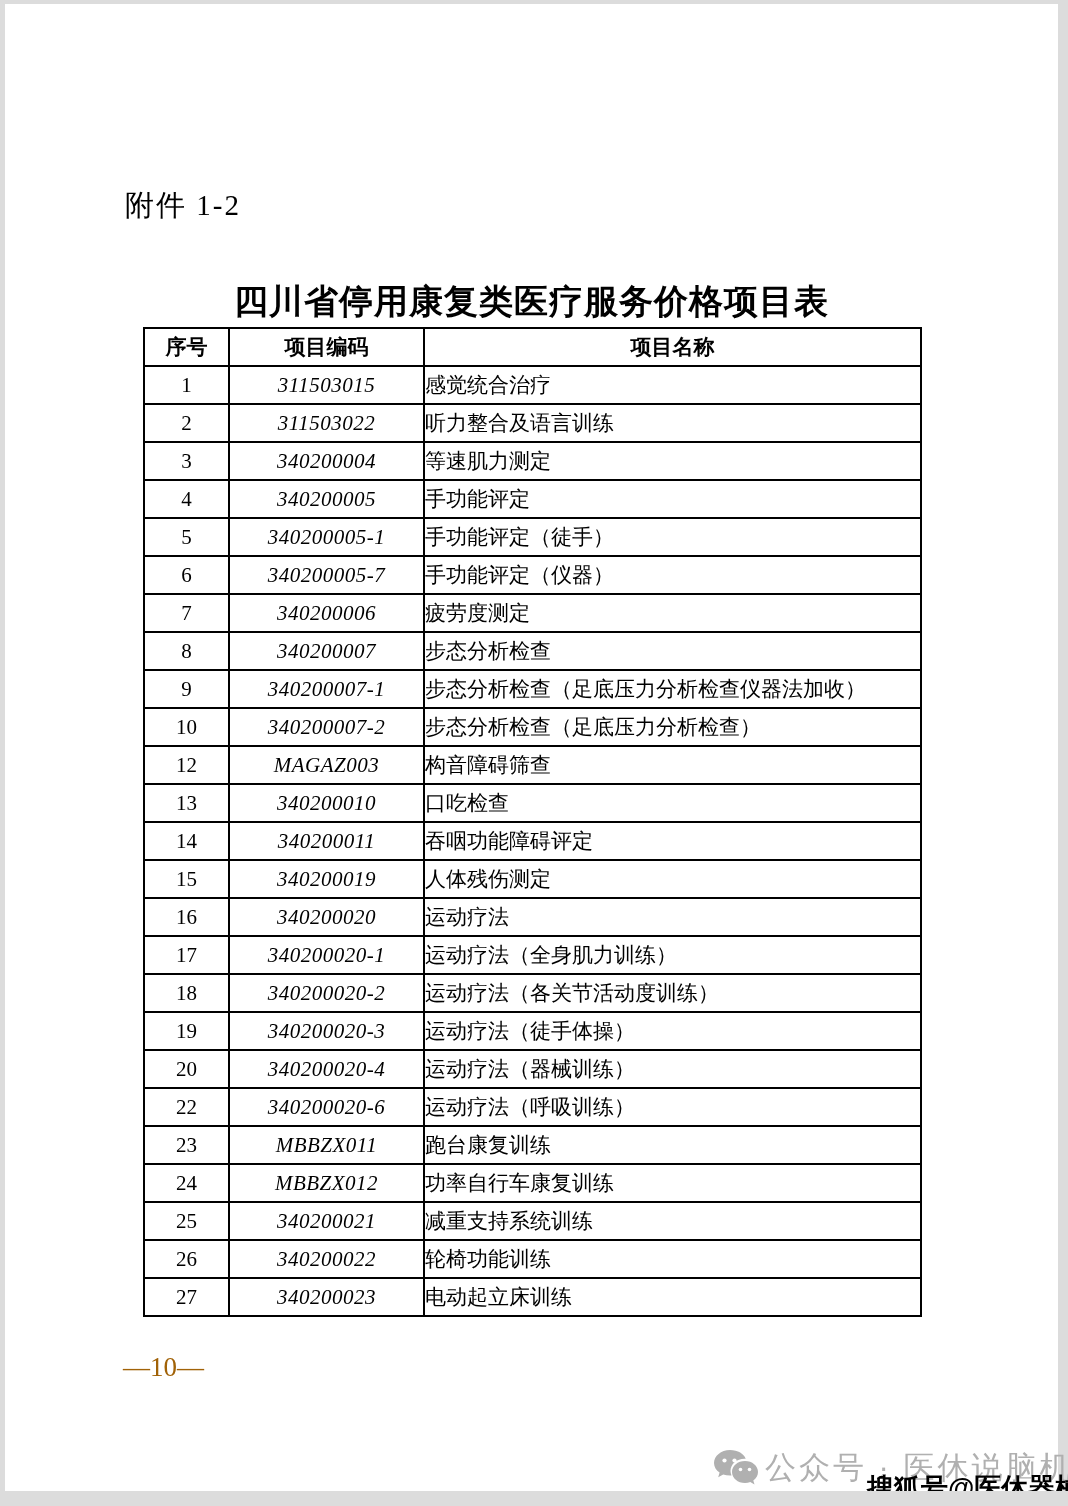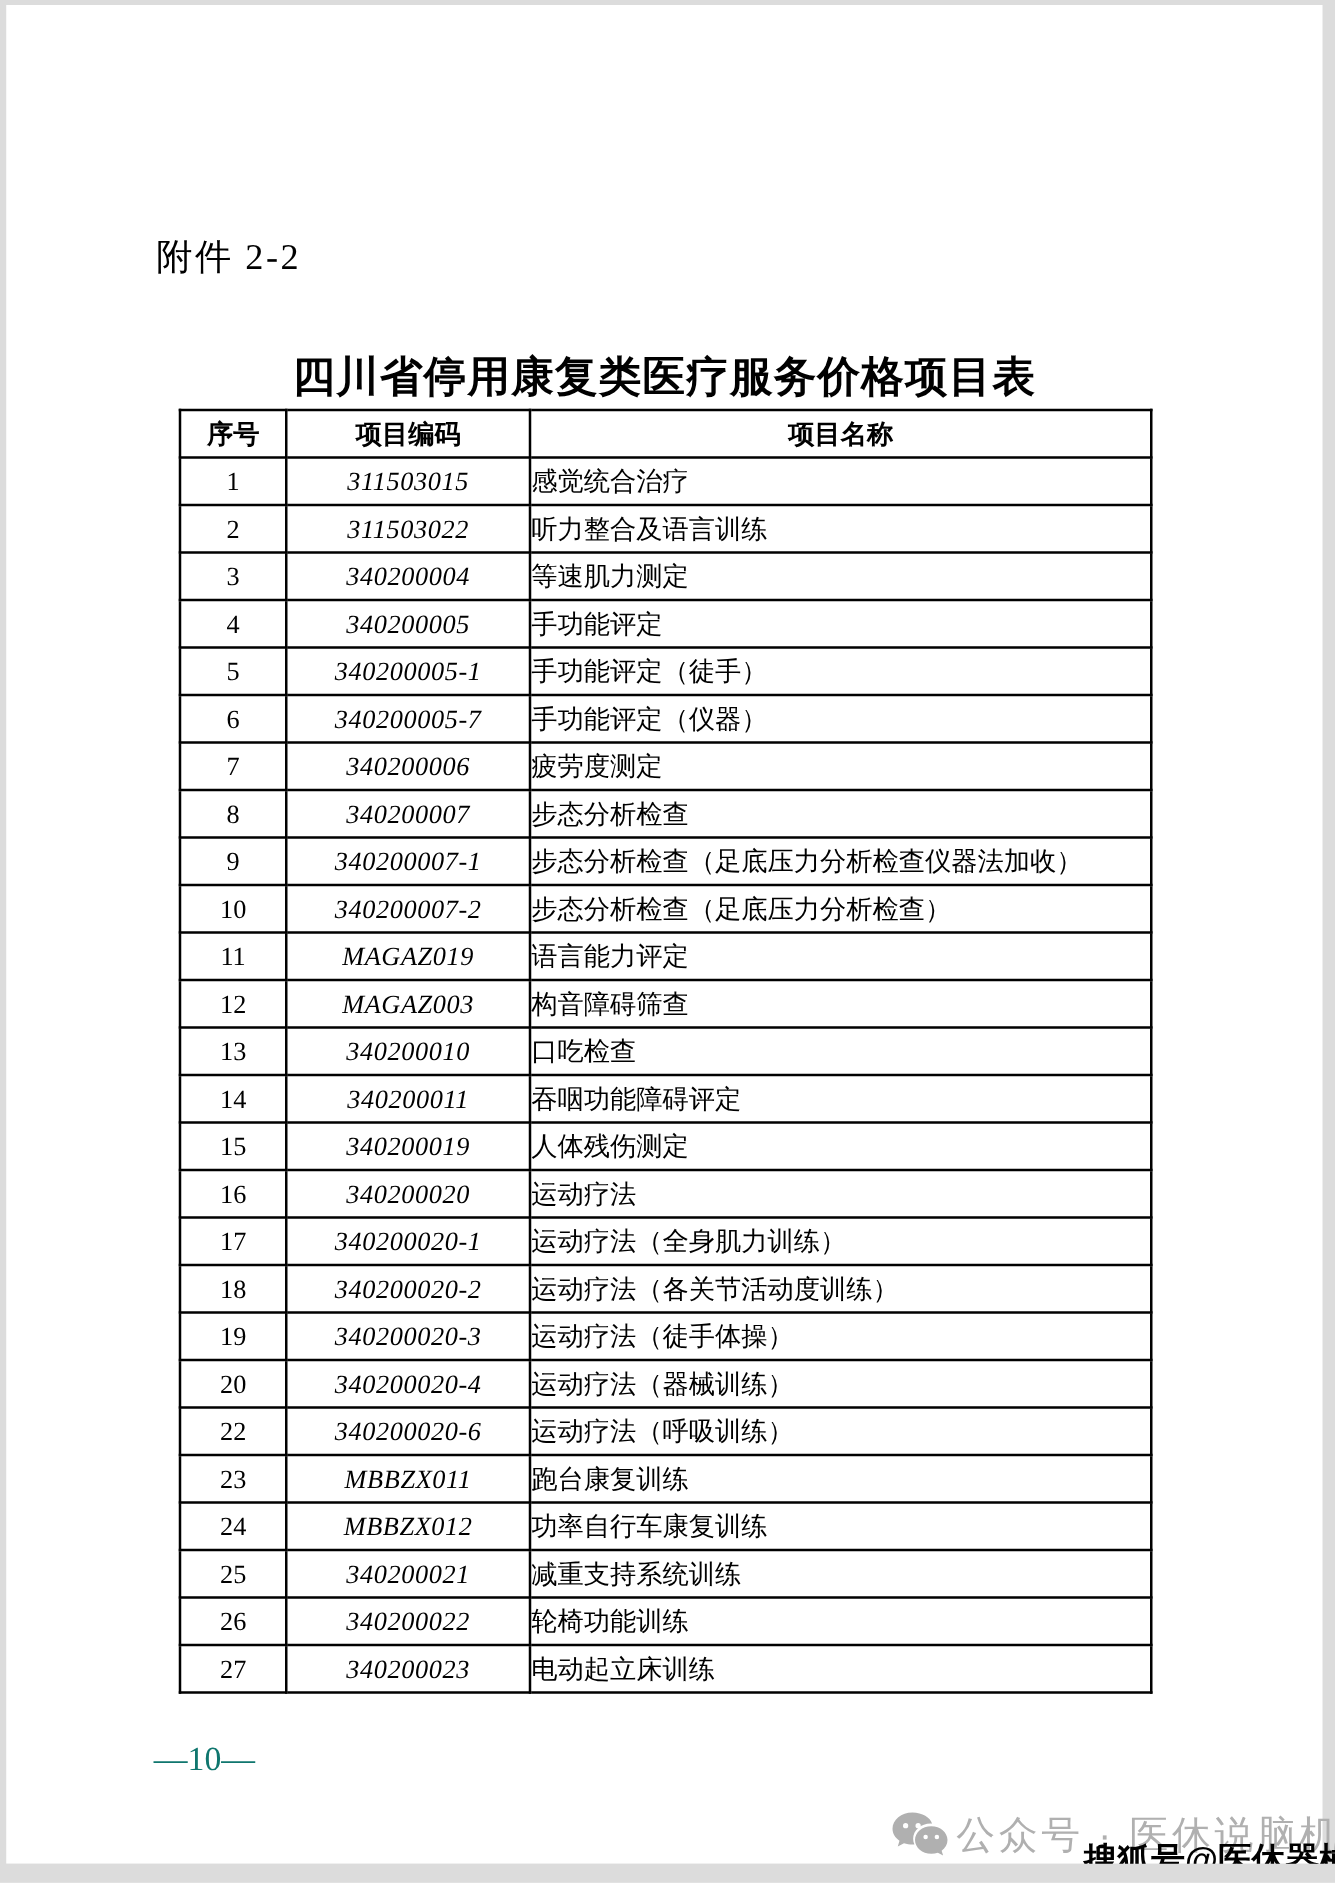--- a/index.html
+++ b/index.html
@@ -84,23 +84,23 @@
     font-style: italic;
   }
   td.c-name {
     text-align: left;
     padding-left: 12px;
     font-size: 21px;
   }
   .page-number {
     position: absolute;
     left: 118px;
-    top: 1388px;
+    top: 1348px;
     font-size: 27px;
-    color: #0f766e;
+    color: #a16207;
   }
   .footer {
     position: absolute;
     left: 0;
     top: 1438px;
     width: 860px;
     height: 49px;
   }
   .wechat-icon {
     position: absolute;
@@ -138,21 +138,21 @@
     height: 15px;
     background: #dcdcdc;
   }
 </style>
 </head>
 <body>
 
 <div class="canvas">
   <div class="page">
 
-    <div class="attachment">附件 2-2</div>
+    <div class="attachment">附件 1-2</div>
 
     <h1 class="doc-title">四川省停用康复类医疗服务价格项目表</h1>
 
     <table class="price-table">
       <colgroup>
         <col class="col-index">
         <col class="col-code">
         <col class="col-name">
       </colgroup>
       <thead>
@@ -216,25 +216,20 @@
     <td class="c-code">340200007-1</td>
     <td class="c-name">步态分析检查（足底压力分析检查仪器法加收）</td>
   </tr>
 
   <tr>
     <td class="c-index">10</td>
     <td class="c-code">340200007-2</td>
     <td class="c-name">步态分析检查（足底压力分析检查）</td>
   </tr>
 
-  <tr>
-    <td class="c-index">11</td>
-    <td class="c-code">MAGAZ019</td>
-    <td class="c-name">语言能力评定</td>
-  </tr>
 
   <tr>
     <td class="c-index">12</td>
     <td class="c-code">MAGAZ003</td>
     <td class="c-name">构音障碍筛查</td>
   </tr>
 
   <tr>
     <td class="c-index">13</td>
     <td class="c-code">340200010</td>

